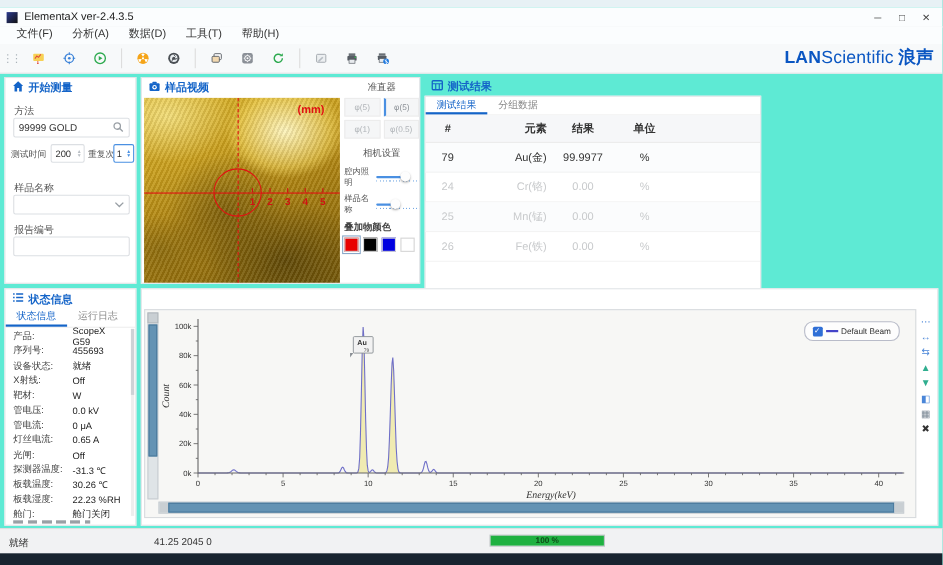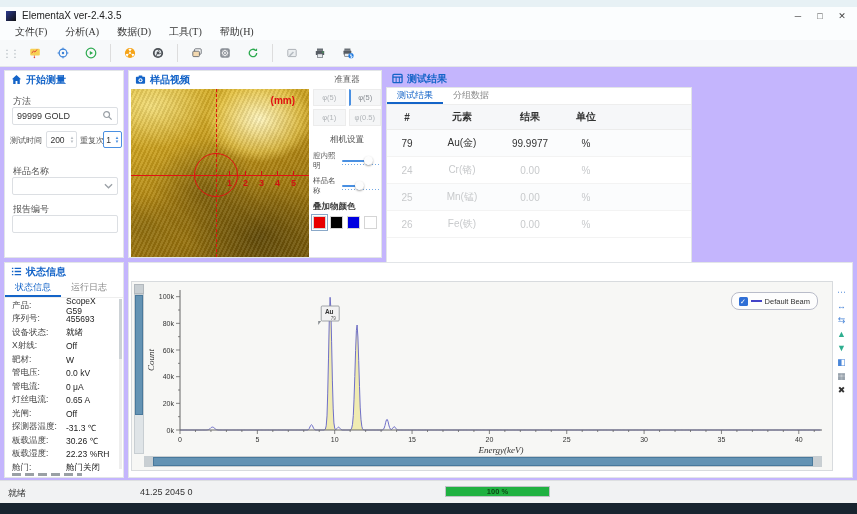--- a/index.html
+++ b/index.html
@@ -1,28 +1,28 @@
 <!DOCTYPE html>
 <html><head>
 <meta charset="utf-8">
 <style>
   html,body{margin:0;padding:0;background:#cfd4d8;}
-  .screen{position:relative;width:857px;height:514px;overflow:hidden;background:#c4b5fd;
+  .screen{position:relative;width:857px;height:514px;overflow:hidden;background:#5eead4;
           font-family:"Liberation Sans",sans-serif;color:#333;}
   .abs{position:absolute;}
 
   
   .top-strip{left:0;top:0;width:857px;height:7px;background:#e7f1f5;}
   .titlebar{left:0;top:7px;width:857px;height:17px;background:#fbfdfe;border-bottom:1px solid #eef1f3;
             display:flex;align-items:center;font-size:10px;color:#222;}
   .app-ico{width:10px;height:10px;margin:0 6px 0 6px;background:linear-gradient(135deg,#2b3a8f,#111);}
   .win-controls{position:absolute;right:4px;top:0;height:17px;display:flex;}
   .win-btn{width:22px;height:17px;display:flex;align-items:center;justify-content:center;font-size:9px;color:#444;cursor:default;}
   .menubar{left:0;top:24px;width:857px;height:16px;background:#fbfdfe;display:flex;align-items:center;padding-left:6px;box-sizing:border-box;}
-  .menu-item{font-size:10px;color:#333;padding:0 9px;line-height:16px;font-family:Liberation Serif, serif;}
+  .menu-item{font-size:10px;color:#333;padding:0 9px;line-height:16px;}
   .toolbar{left:0;top:40px;width:857px;height:26px;background:#f7f9fa;border-bottom:1px solid #e3e6e8;
            display:flex;align-items:center;}
   .tb-handle{color:#a9b2b8;font-size:10px;letter-spacing:-2px;margin:0 3px 0 2px;}
   .tb-btn{width:24px;height:24px;display:flex;align-items:center;justify-content:center;margin:0 2px;}
   .tb-btn svg{width:20px;height:20px;}
   .tb-sep{width:1px;height:18px;background:#ddd;margin:0 5px;}
   .logo{top:42px;right:8px;font-size:16px;color:#0a56c2;letter-spacing:.2px;white-space:nowrap;}
   .logo b{font-weight:bold;}
   .logo .cjk{font-weight:bold;margin-left:4px;}
 
@@ -89,21 +89,21 @@
   .table-card{position:absolute;left:0;top:17px;width:306px;height:181px;background:#fff;border:1px solid #e2e5e8;box-sizing:border-box;}
   .tabs{display:flex;height:16px;border-bottom:1px solid #eee;}
   .tab{font-size:9px;color:#888;padding:0 10px;line-height:15px;}
   .tab.active{color:#1464c8;border-bottom:2px solid #1464c8;}
   .thead,.trow{display:flex;align-items:center;}
   .thead{height:24px;background:#f6f7f9;border-bottom:1px solid #ececec;font-weight:bold;font-size:10px;color:#333;}
   .trow{height:26px;border-bottom:1px solid #f3f3f3;font-size:10px;color:#333;}
   .trow:nth-child(odd){background:#fbfcfd;}
   .trow.dim{color:#c8cacc;}
   .c-num{width:40px;text-align:center;flex:none;}
-  .c-el{width:70px;text-align:center;flex:none;}
+  .c-el{width:70px;text-align:right;flex:none;}
   .c-res{width:66px;text-align:center;flex:none;}
   .c-unit{width:46px;text-align:center;flex:none;}
 
   
   .display-card{position:absolute;left:309px;top:18px;width:158px;height:180px;background:#fff;border:1px solid #e8eaec;box-sizing:border-box;}
   .cps{position:absolute;right:9px;top:13px;font-size:12px;font-weight:bold;color:#111;}
   .block{position:absolute;left:8px;width:132px;height:27px;}
   .block .front{position:absolute;inset:0;display:flex;align-items:center;justify-content:center;
                 font-size:13.5px;font-weight:600;color:#111;}
   .block .topface{position:absolute;left:0;top:-8px;width:100%;height:8px;transform-origin:0 100%;transform:skewX(-45deg);}
@@ -250,20 +250,21 @@
         <svg viewBox="0 0 20 20">
           <rect x="4" y="2.5" width="10" height="3.5" fill="#6a7076"></rect>
           <rect x="2.5" y="6" width="13" height="6.5" rx="1" fill="#565c63"></rect>
           <rect x="4.5" y="10.5" width="9" height="5.5" fill="#e8ebee" stroke="#565c63"></rect>
           <circle cx="15" cy="14.5" r="4.3" fill="#1f7ae0"></circle>
           <path d="M15 10.9v7.2l2.2-1.9-4.2-3.4M15 18.1l2.2-1.9-4.2-3.4" stroke="#fff" stroke-width="0.9" fill="none"></path>
         </svg>
       </button>
     </div>
 
+  <div class="abs logo"><b>LAN</b><span>Scientific</span><span class="cjk">浪声</span></div>
 
   <div class="abs panel panel-start">
     <div class="p-head">
         <span id="ic-home"><svg width="11" height="11" viewBox="0 0 12 12">
             <path fill="#1464c8" d="M6 1L11 5.6H9.6V11H7V7.6H5V11H2.4V5.6H1z"></path>
           </svg></span>
       <span class="p-title">开始测量</span>
       </div>
     <span class="f-label" style="top:24px;">方法</span>
     <div class="f-input" style="top:36px;">

